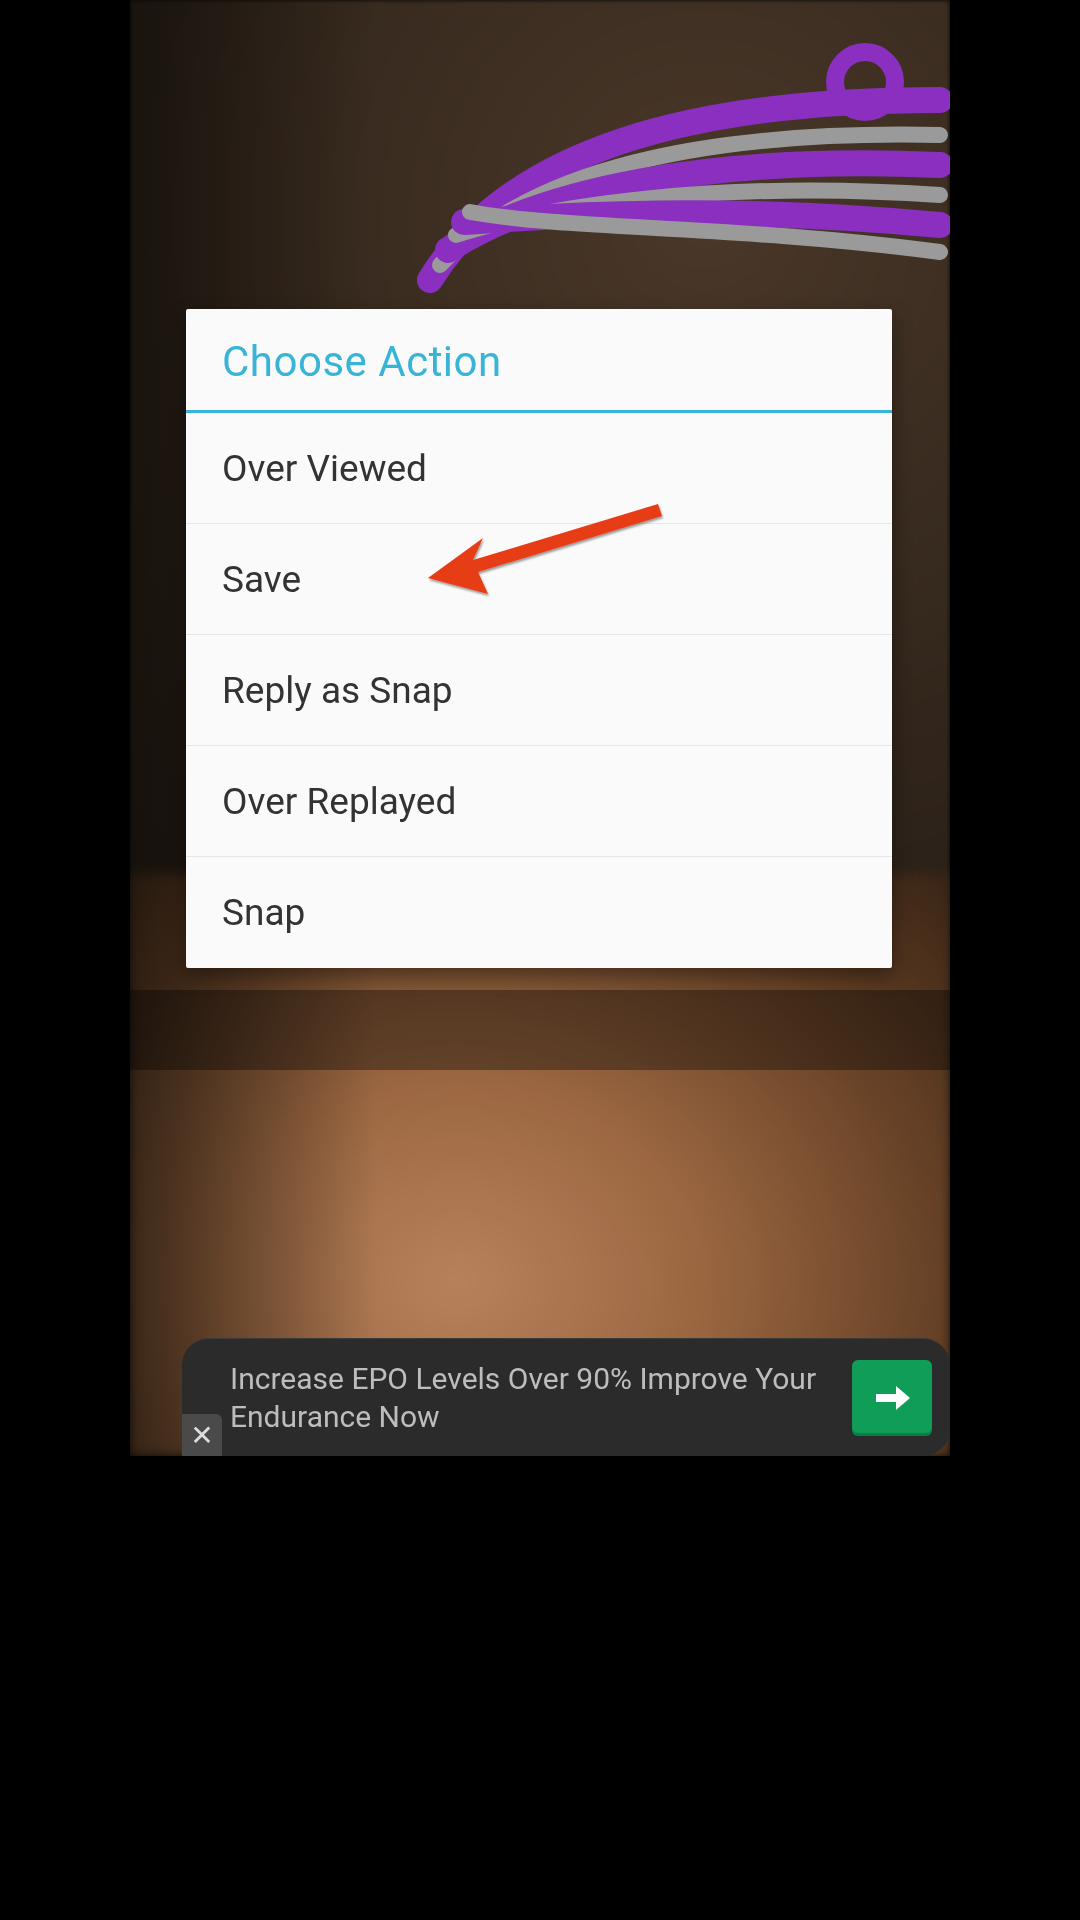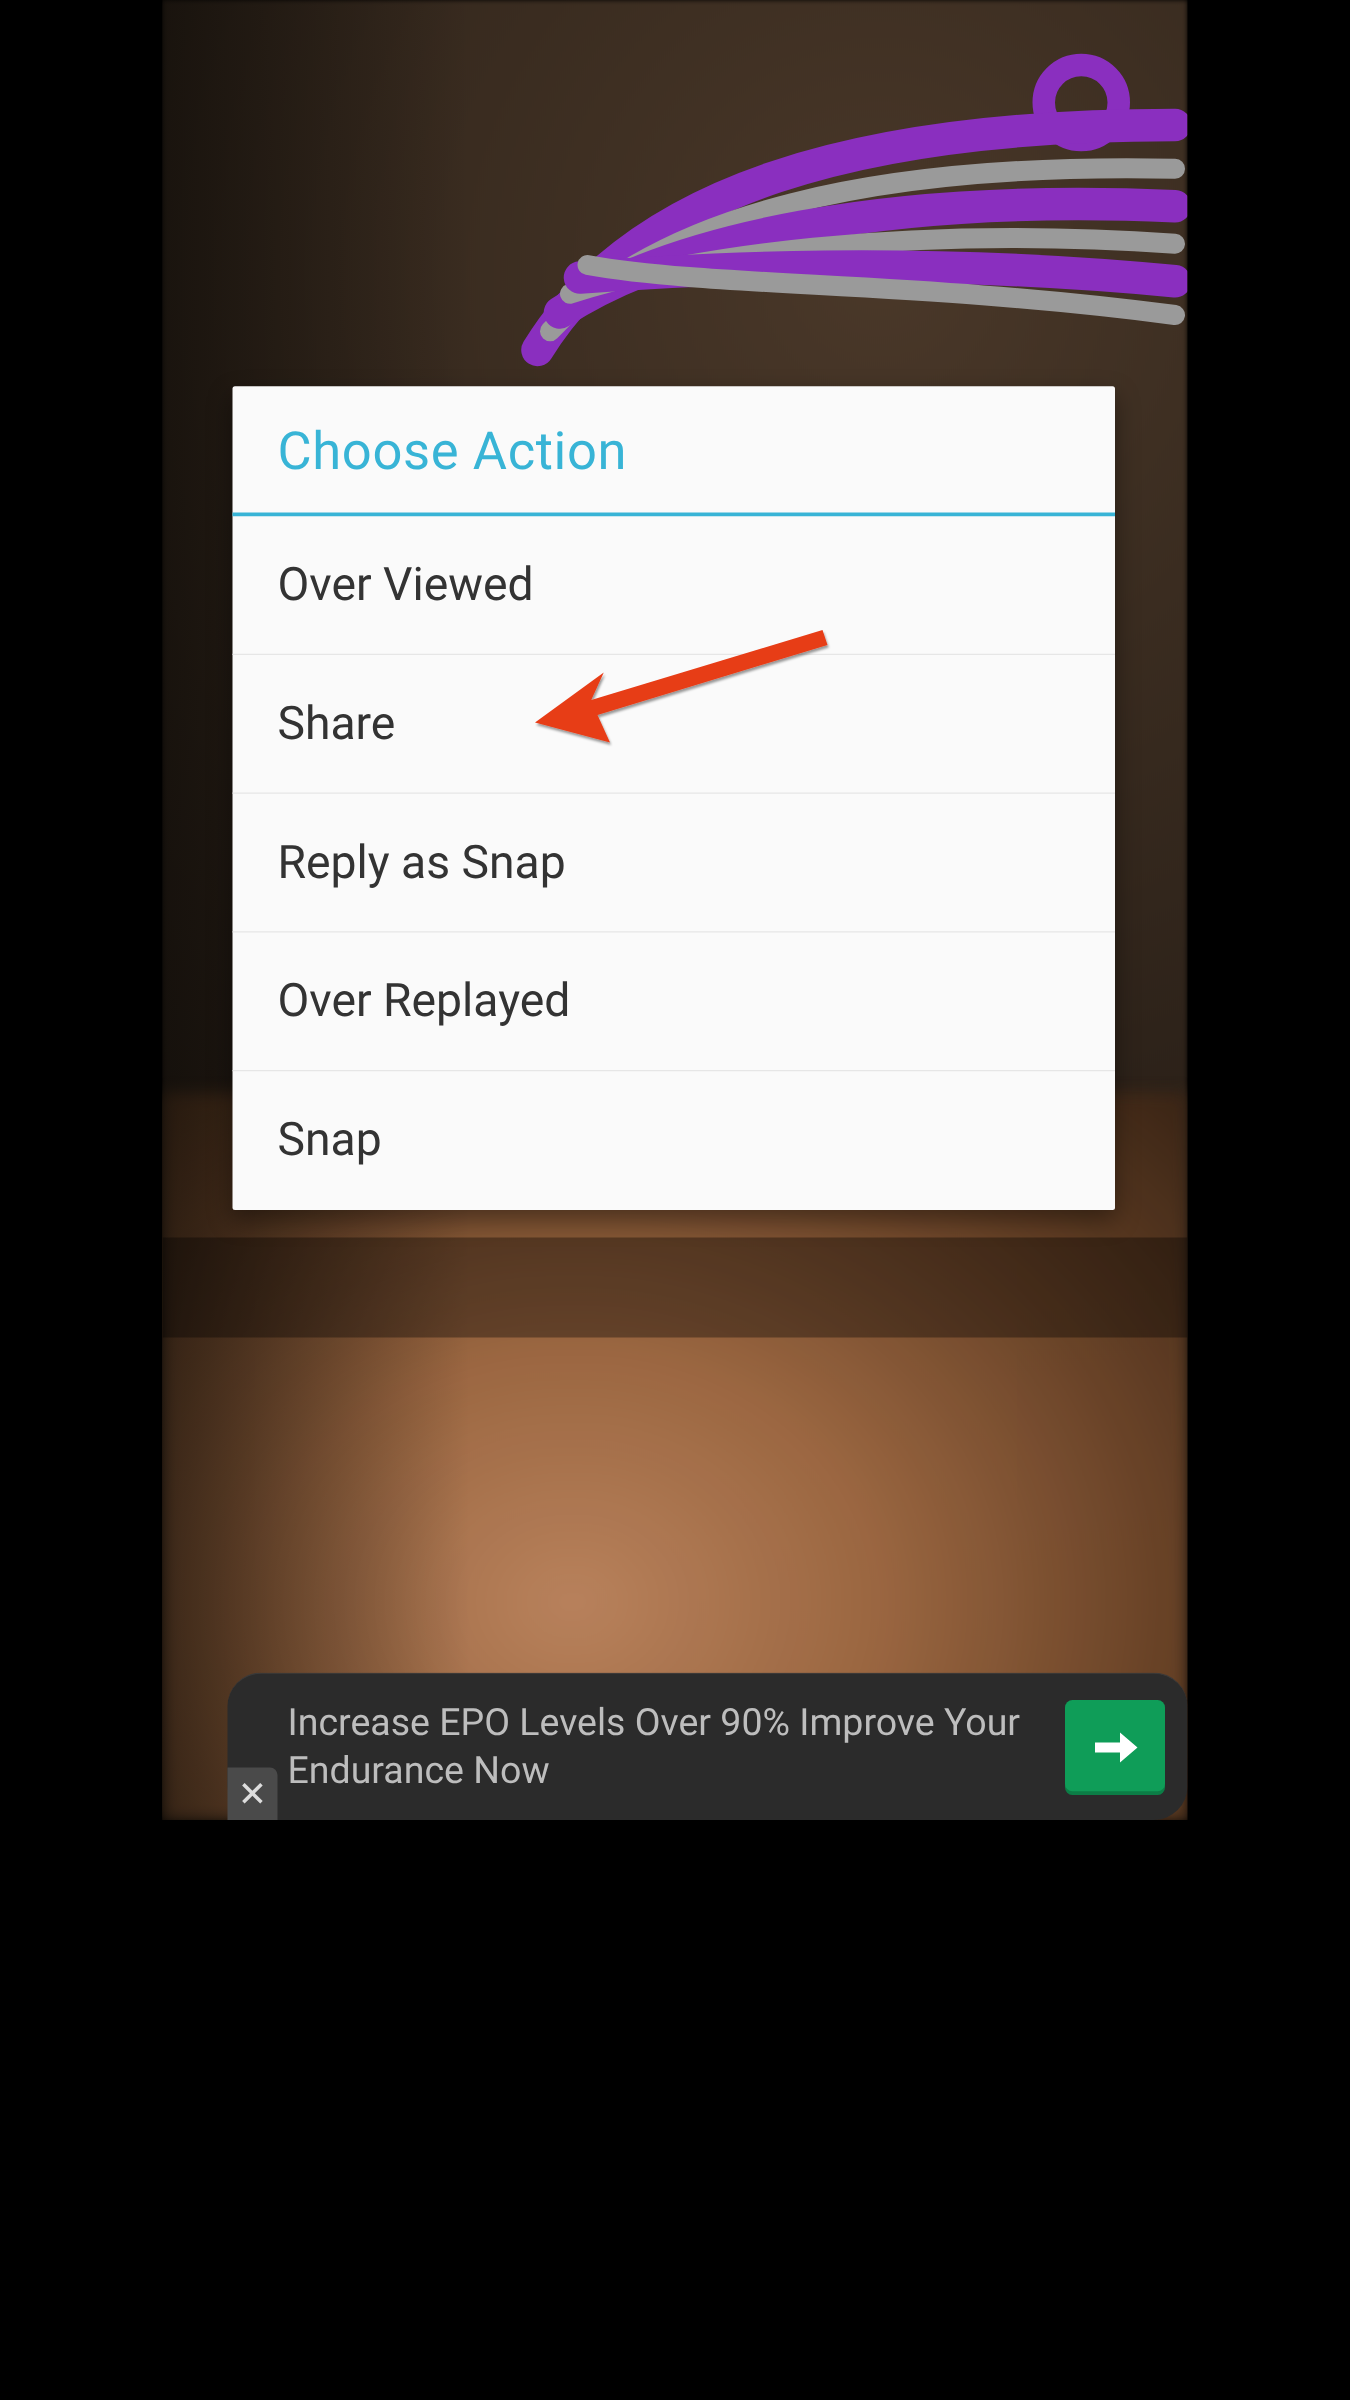--- a/index.html
+++ b/index.html
@@ -166,21 +166,21 @@
       <path d="M334 222 C 430 215, 600 205, 810 225" stroke="#8a2fbf" stroke-width="26"></path>
       <path d="M340 212 C 440 230, 605 225, 810 252" stroke="#9a9a9a" stroke-width="16"></path>
     </g>
   </svg>
 
   <div class="dialog">
     <div class="dialog-title">Choose Action</div>
     <div class="dialog-divider"></div>
     <ul class="dialog-list">
       <li>Over Viewed</li>
-      <li>Share</li>
+      <li>Save</li>
       <li>Reply as Snap</li>
       <li>Over Replayed</li>
       <li>Snap</li>
     </ul>
   </div>
 
   <svg class="annotation-arrow" viewBox="0 0 240 100">
     <defs>
       <filter id="ds" x="-20%" y="-20%" width="140%" height="140%">
         <feDropShadow dx="1" dy="2" stdDeviation="1" flood-color="rgba(0,0,0,0.4)"></feDropShadow>

